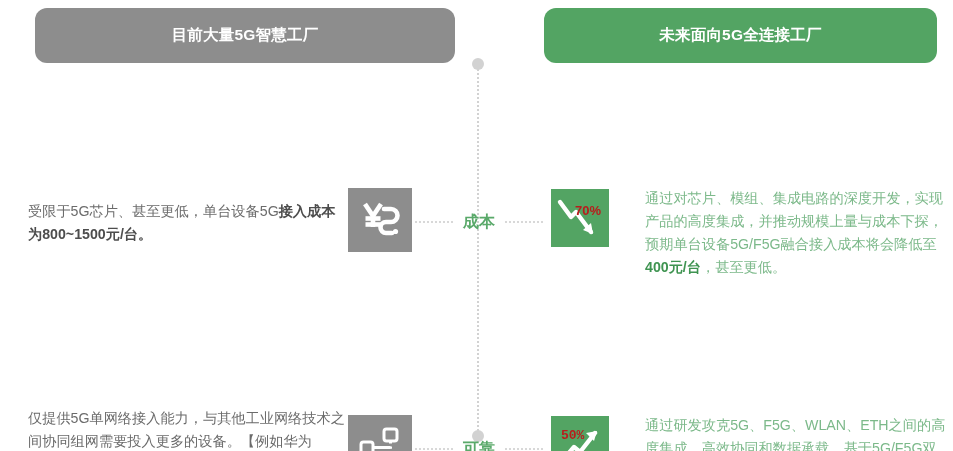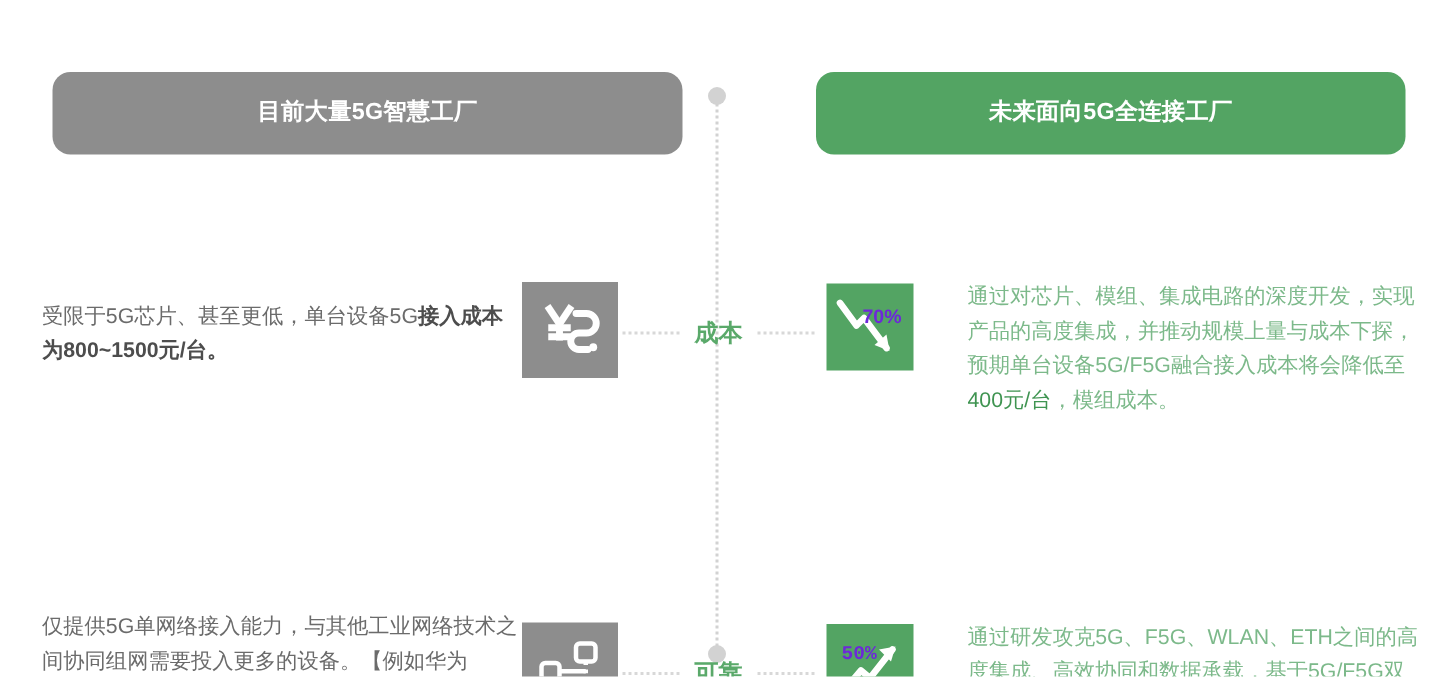--- a/index.html
+++ b/index.html
@@ -33,21 +33,20 @@
     flex-direction: column;
     align-items: center;
     justify-content: center;
     color: #ffffff;
     font-weight: bold;
     font-size: 15.5px;
     line-height: 1.32;
     letter-spacing: .2px;
     text-align: center;
     box-sizing: border-box;
-    margin-top: 40px;
   }
   .pill-gray {
     left: 35px;
     width: 420px;
     background: #8d8d8d;
   }
   .pill-green {
     left: 544px;
     width: 393px;
     background: #53a463;
@@ -133,35 +132,35 @@
     position: absolute;
     width: 58px;
     height: 58px;
     background: #53a463;
     display: flex;
     align-items: center;
     justify-content: center;
   }
   .badge-pct {
     position: absolute;
-    color: #6d28d9;
+    color: #b91c1c;
     font-weight: bold;
     font-size: 13px;
   }
 
   .right-text {
     position: absolute;
     left: 645px;
     width: 302px;
     font-size: 14.2px;
     line-height: 1.62;
     color: #7cb98a;
     text-align: left;
   }
-  .right-text b { color: #3f9451; font-weight: normal; }
+  .right-text b { color: #3f9451; font-weight: bold; }
 
   
   .r1 .icon-gray { left: 348px; top: 100px; }
   .r1 .connector { left: 415px; top: 125px; width: 128px; }
   .r1 .badge-green { left: 551px; top: 101px; }
   .r1 .badge-pct { left: 575px; top: 115px; }
   .r1 .left-text { top: 112px; }
   .r1 .right-text { top: 99px; }
 
   .r2 .icon-gray { left: 348px; top: 215px; }
@@ -217,21 +216,21 @@
 
   <div class="badge-green">
     <svg width="50" height="50" viewBox="0 0 50 50" aria-hidden="true">
       <path d="M5 9 L16 24 L21 19 L36 39" fill="none" stroke="#ffffff" stroke-width="4.4" stroke-linecap="round" stroke-linejoin="round"></path>
       <path d="M38 41 L28 37 L36 30 Z" fill="#ffffff"></path>
     </svg>
   </div>
   <div class="badge-pct">70%</div>
 
   <div class="right-text">
-    <span>通过对芯片、模组、集成电路的深度开发，实现产品的高度集成，并推动规模上量与成本下探，预期单台设备5G/F5G融合接入成本将会降低至</span><b>400元/台</b><span>，模组成本。</span>
+    <span>通过对芯片、模组、集成电路的深度开发，实现产品的高度集成，并推动规模上量与成本下探，预期单台设备5G/F5G融合接入成本将会降低至</span><b>400元/台</b><span>，甚至更低。</span>
   </div>
 </div>
 
 <div class="row row-2 r2">
 
   <div class="left-text">
     <span>仅提供5G单网络接入能力，与其他工业网络技术之间协同组网需要投入更多的设备。【例如华为5G/F5G方案需要额外投入AR和ONU，</span>
   </div>
 
   <div class="icon-gray">

